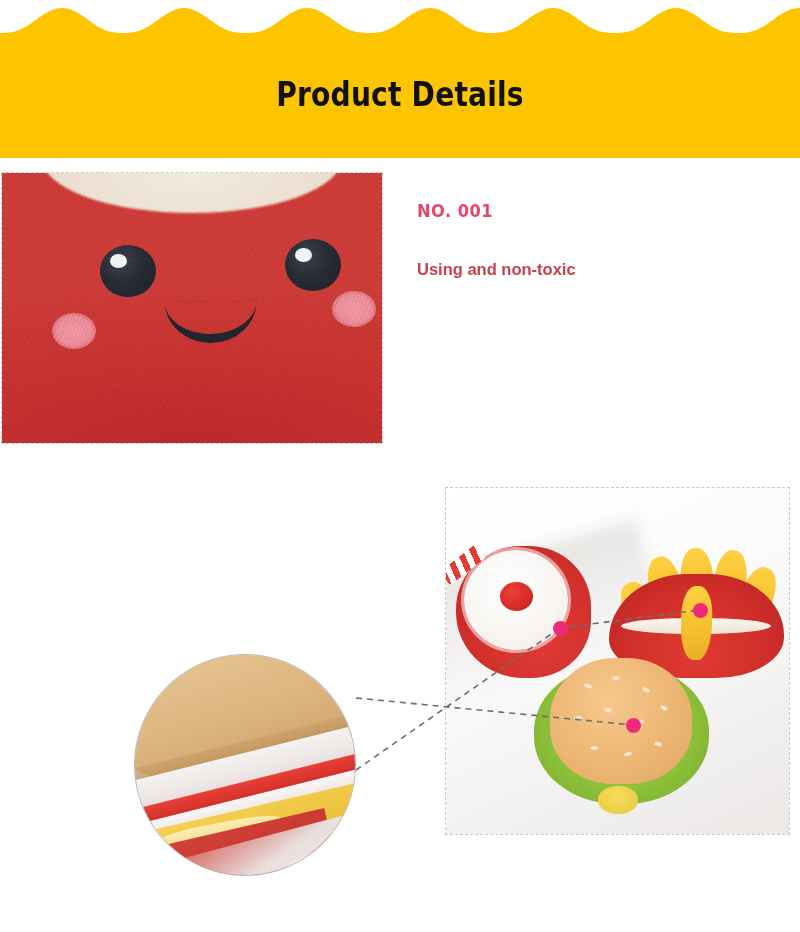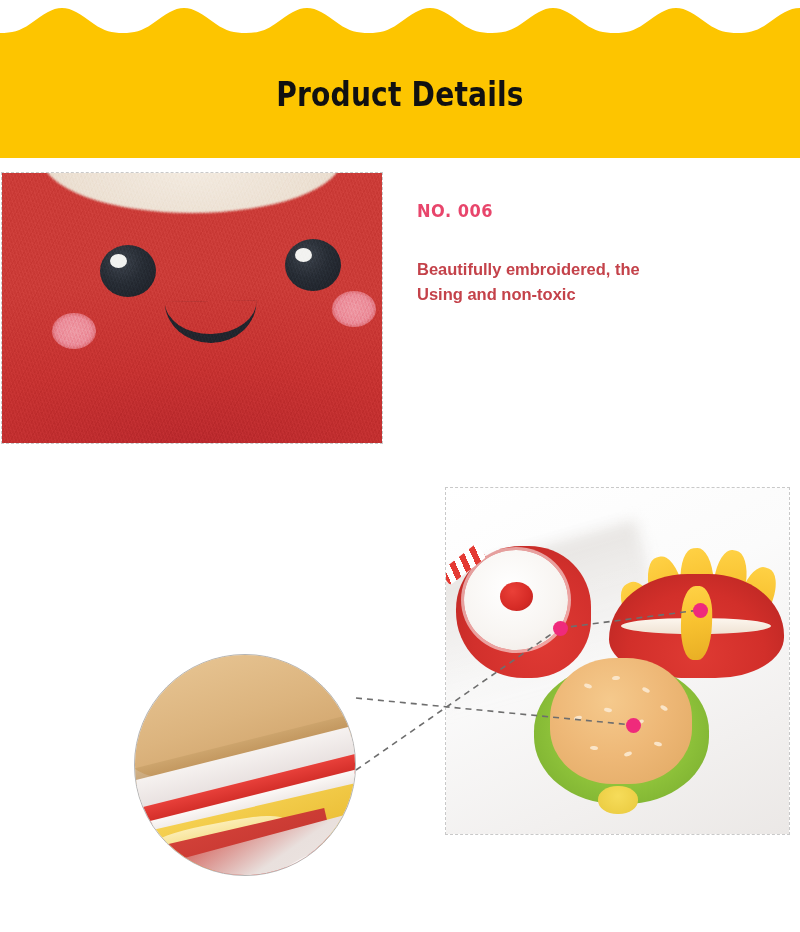--- a/index.html
+++ b/index.html
@@ -199,23 +199,22 @@
         <div class="glint"></div>
       </div>
       <div class="blush left"></div>
       <div class="blush right"></div>
       <div class="smile"></div>
       <div class="plush-tex"></div>
     </div>
   </div>
 
   <div class="txt-block" id="txt-001">
-    <div class="no-label">NO. 006</div>
+    <div class="no-label">NO. 001</div>
     <div class="desc">
-      <div>Beautifully embroidered, the</div>
       <div>Using and non-toxic</div>
     </div>
   </div>
 
 
   <div class="photo-frame" id="photo-group">
     <div class="group-bg"></div>
 
     <div class="shake">
       <div class="cup"></div>

